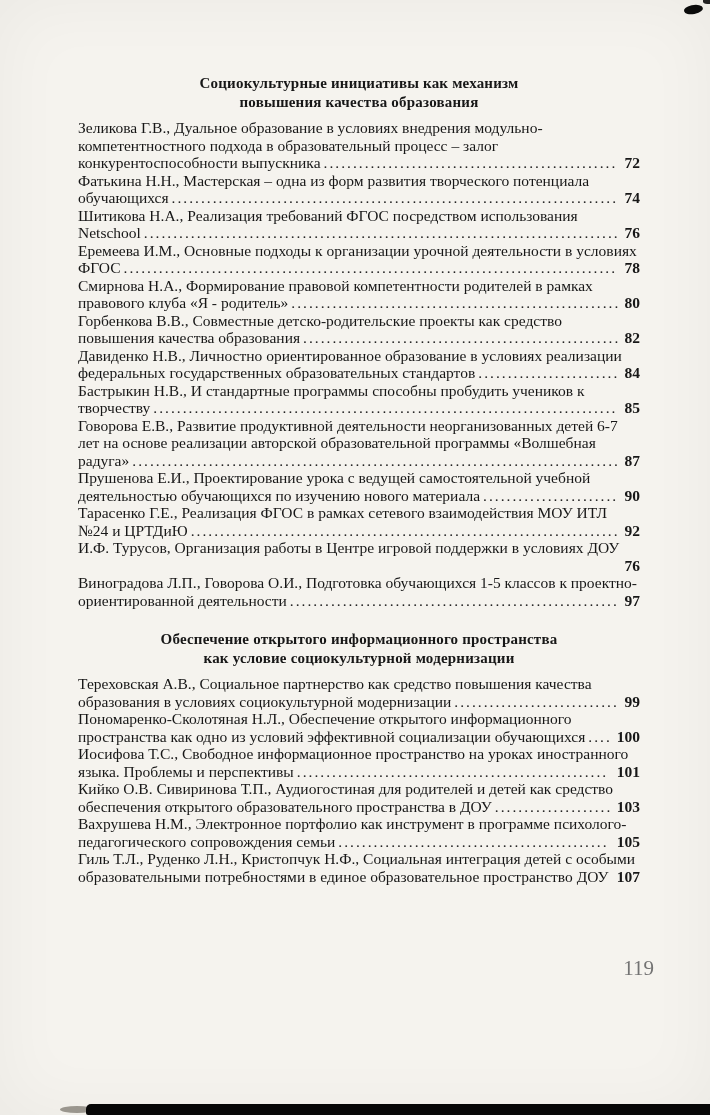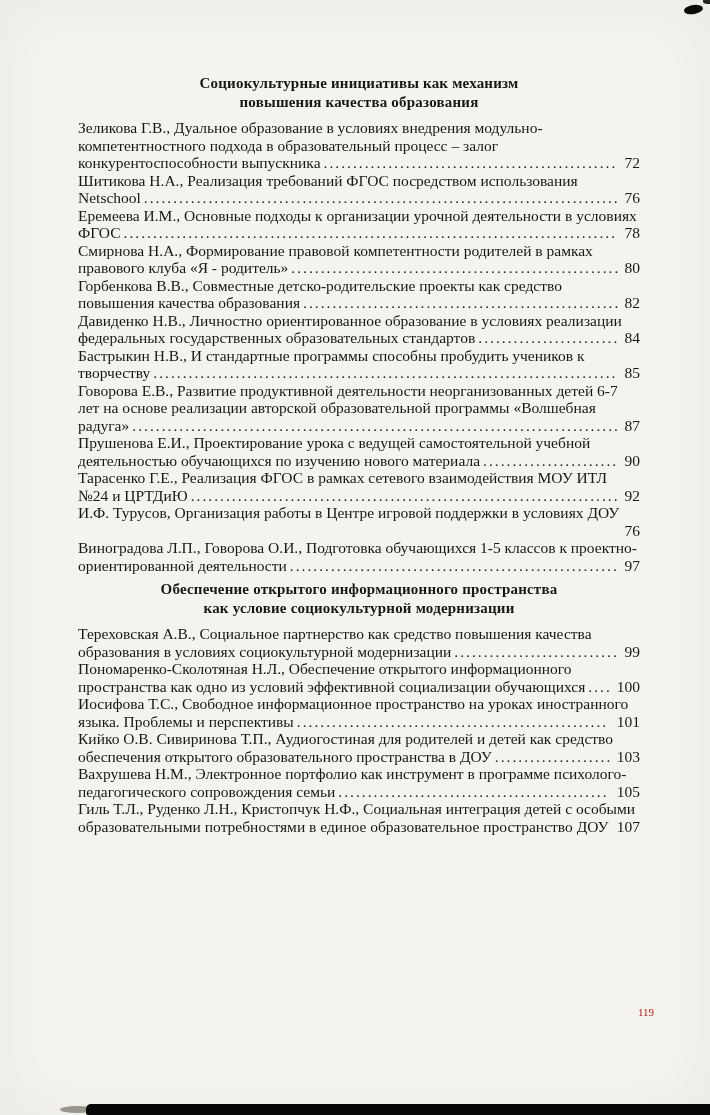--- a/index.html
+++ b/index.html
@@ -65,60 +65,62 @@
   }
   .section-title {
     font-size: 15px;
     font-weight: 700;
     text-align: center;
     white-space: pre-line;
     line-height: 19px;
     letter-spacing: 0.2px;
     margin: 0 0 7px 0;
   }
-  .toc-section + .toc-section { margin-top: 6px; }
+  .toc-section + .toc-section { margin-top: 21px; }
   .entries { margin: 0; }
   .entry {
     margin: 0;
     display: flow-root;           
     text-align: left;
   }
   .author { }
   .author.upright { font-style: normal; }
   .dots {
     padding-left: 3px;
     letter-spacing: 2px;
     color: #232323;
   }
   .pg {
     float: right;
     padding-left: 4px;
+    font-weight: bold;
   }
   .folio {
     position: absolute;
-    top: 1006px;
+    top: 956px;
     right: 56px;
-    font-size: 11px;
-    color: #b91c1c;
+    font-size: 21px;
+    color: #737373;
   }
 </style>
 </head>
 <body>
 
 <div class="page">
   <div class="corner-tip"></div>
   <div class="corner-mark"></div>
 
   <main class="toc">
   <section class="toc-section">
     <h2 class="section-title">Социокультурные инициативы как механизм
 повышения качества образования</h2>
     <div class="entries">
   <p class="entry"><span class="author">Зеликова Г.В., </span><span class="title">Дуальное образование в условиях внедрения модульно-компетентностного подхода в образовательный процесс – залог конкурентоспособности выпускника</span><span class="dots">..................................................</span><span class="pg">72</span></p>
 
+  <p class="entry"><span class="author">Фатькина Н.Н., </span><span class="title">Мастерская – одна из форм развития творческого потенциала обучающихся</span><span class="dots">............................................................................</span><span class="pg">74</span></p>
 
   <p class="entry"><span class="author upright">Шитикова Н.А., </span><span class="title">Реализация требований ФГОС посредством использования Netschool</span><span class="dots">.................................................................................</span><span class="pg">76</span></p>
 
   <p class="entry"><span class="author">Еремеева И.М., </span><span class="title">Основные подходы к организации урочной деятельности в условиях ФГОС</span><span class="dots">....................................................................................</span><span class="pg">78</span></p>
 
   <p class="entry"><span class="author">Смирнова Н.А., </span><span class="title">Формирование правовой компетентности родителей в рамках правового клуба «Я - родитель»</span><span class="dots">........................................................</span><span class="pg">80</span></p>
 
   <p class="entry"><span class="author">Горбенкова В.В., </span><span class="title">Совместные детско-родительские проекты как средство повышения качества образования</span><span class="dots">......................................................</span><span class="pg">82</span></p>
 
   <p class="entry"><span class="author">Давиденко Н.В., </span><span class="title">Личностно ориентированное образование в условиях реализации федеральных государственных образовательных стандартов</span><span class="dots">........................</span><span class="pg">84</span></p>

